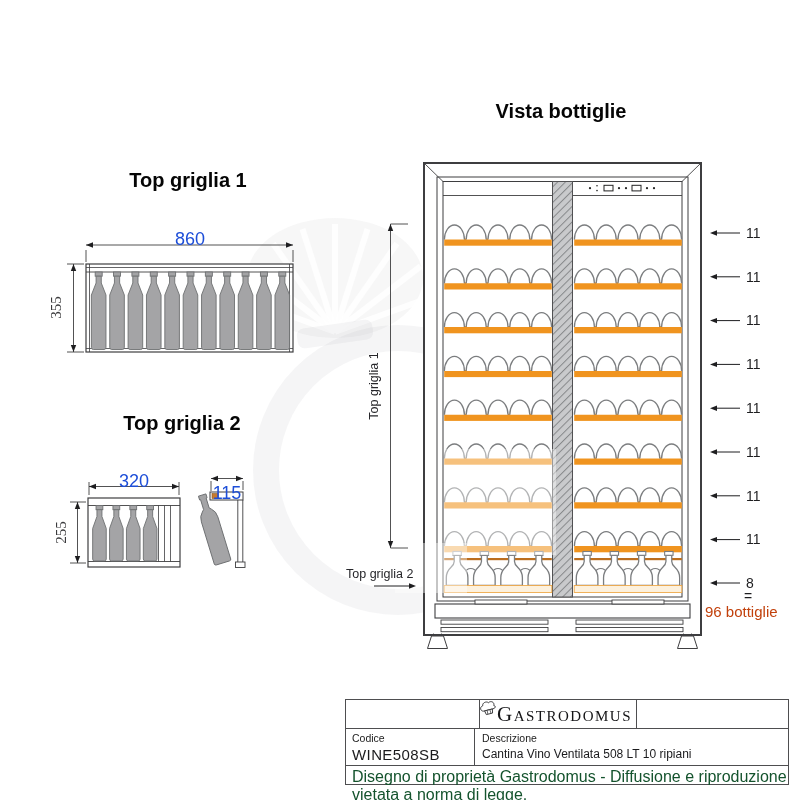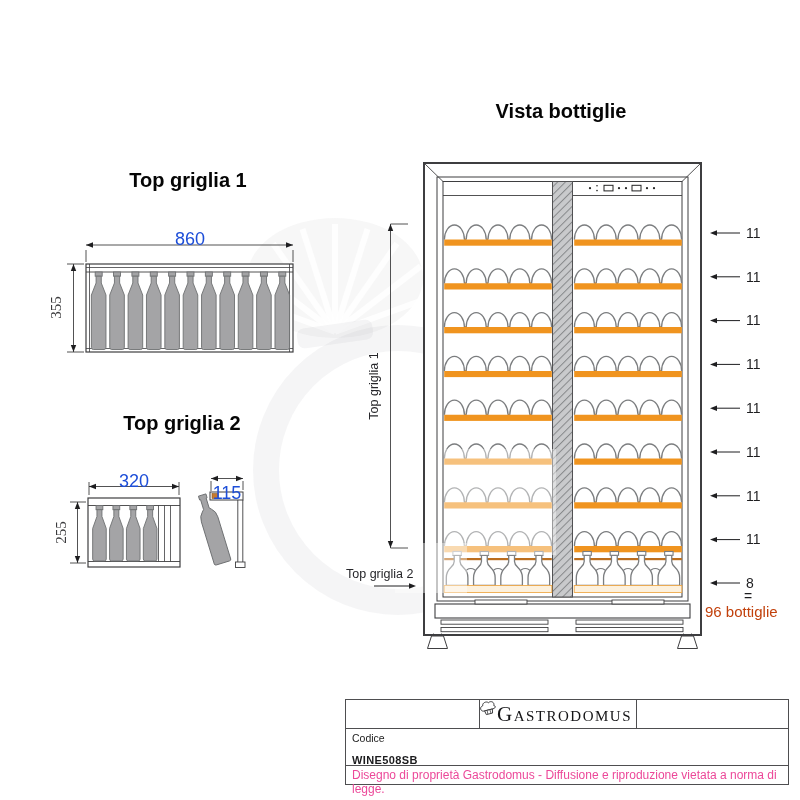--- a/index.html
+++ b/index.html
@@ -20,24 +20,24 @@
   .tb-v{position:absolute;top:0;height:29px;border-left:1px solid #4e4e50;}
   .logo{position:absolute;left:133px;top:0;width:157px;height:29px;display:flex;align-items:center;}
   .brand{font-family:"Liberation Serif",serif;font-variant:small-caps;font-size:21px;
          letter-spacing:1.5px;color:#141416;line-height:1;}
   .hat{margin:-12px -1px 0 0;}
   .tb-r2{position:absolute;left:0;top:29px;width:100%;height:37px;border-bottom:1px solid #4e4e50;box-sizing:border-box;}
   .tb-c1{position:absolute;left:0;top:0;width:128px;height:100%;padding:3px 0 0 6px;box-sizing:border-box;}
   .tb-c2{position:absolute;left:128px;top:0;right:0;height:100%;border-left:1px solid #4e4e50;
          padding:3px 0 0 7px;box-sizing:border-box;}
   .lbl{font-size:10.5px;color:#222;}
-  .code{font-size:11px;font-weight:bold;letter-spacing:.4px;margin-top:10px;}
+  .code{font-size:15px;font-weight:normal;letter-spacing:.4px;margin-top:2px;}
   .desc{font-size:12px;margin-top:3px;}
   .tb-r3{position:absolute;left:0;top:66px;width:100%;height:18px;padding:2px 0 0 6px;
-         box-sizing:border-box;font-size:12px;color:#ec4899;}
+         box-sizing:border-box;font-size:16px;color:#14532d;}
 </style>
 </head>
 <body>
 
 <div class="sheet">
 
   <svg id="art" width="800" height="800" style="position:absolute;left:0;top:0">
     <defs>
       <pattern id="hatch" width="5.5" height="5.5" patternUnits="userSpaceOnUse" patternTransform="rotate(45)">
         <rect width="5.5" height="5.5" fill="#c9cacc"></rect>
@@ -380,16 +380,20 @@
           </g>
         </svg>
         <span class="brand">Gastrodomus</span>
       </div>
     </div>
     <div class="tb-r2">
       <div class="tb-c1">
         <div class="lbl">Codice</div>
         <div class="code">WINE508SB</div>
       </div>
+      <div class="tb-c2">
+        <div class="lbl">Descrizione</div>
+        <div class="desc">Cantina Vino Ventilata 508 LT 10 ripiani</div>
+      </div>
     </div>
     <div class="tb-r3">Disegno di proprietà Gastrodomus - Diffusione e riproduzione vietata a norma di legge.</div>
   </div>
 </div>
 
 </body></html>

